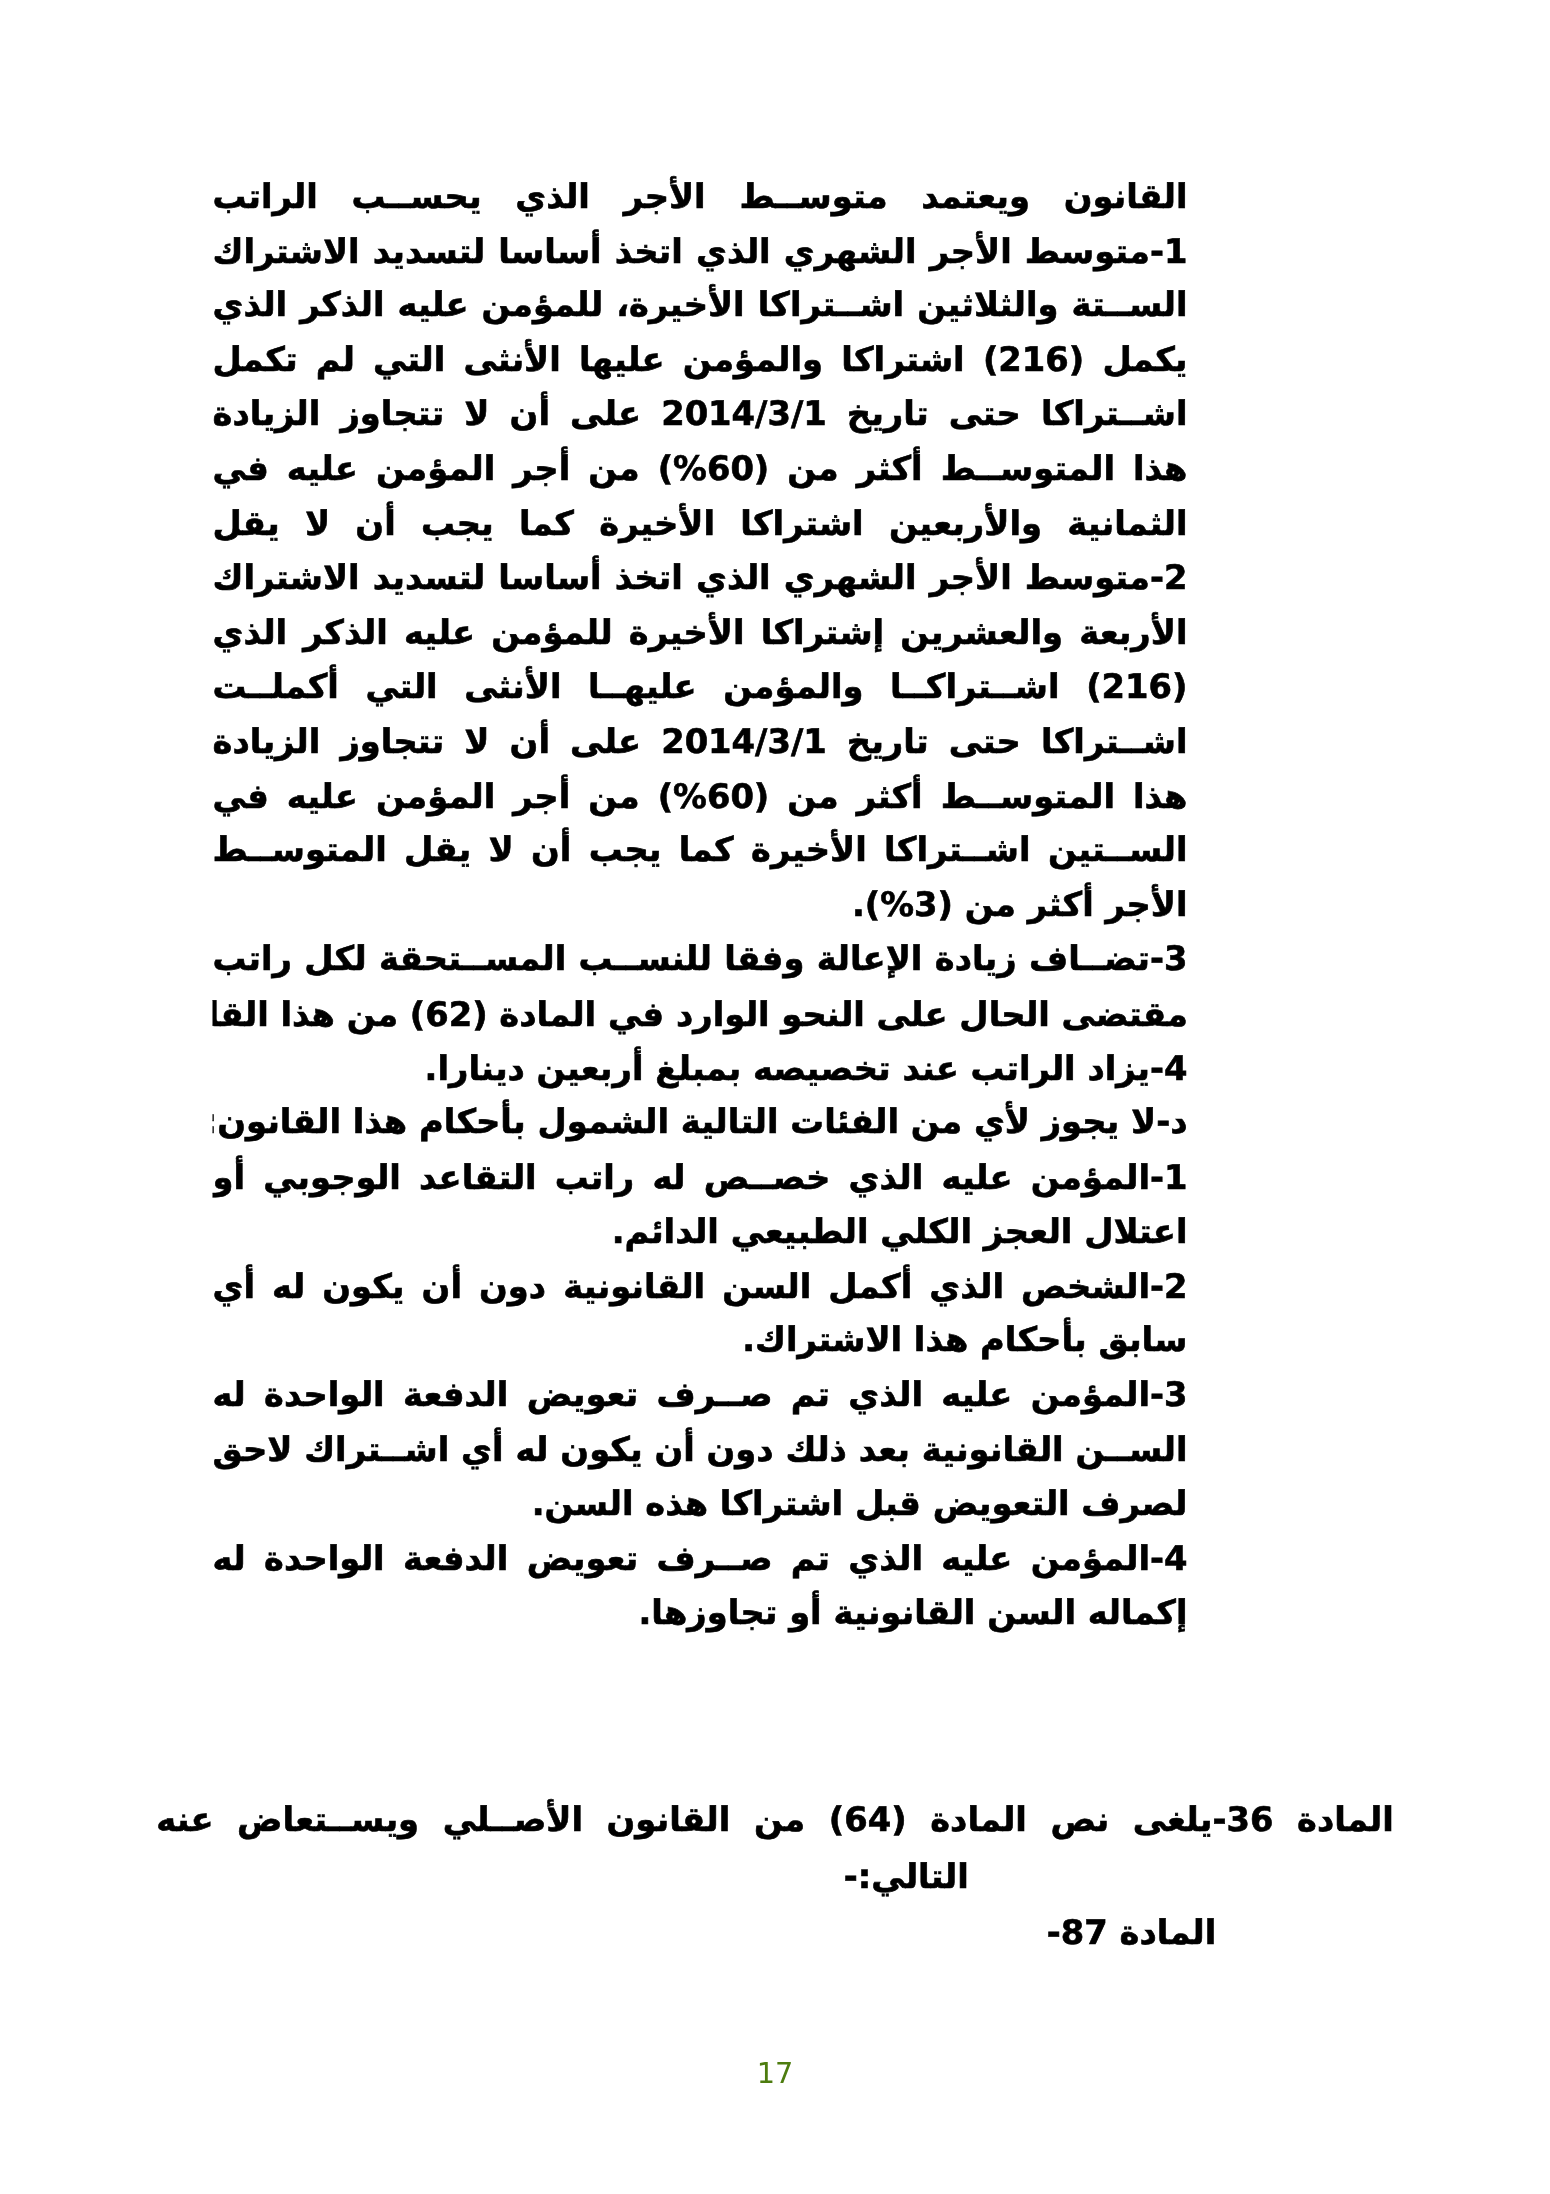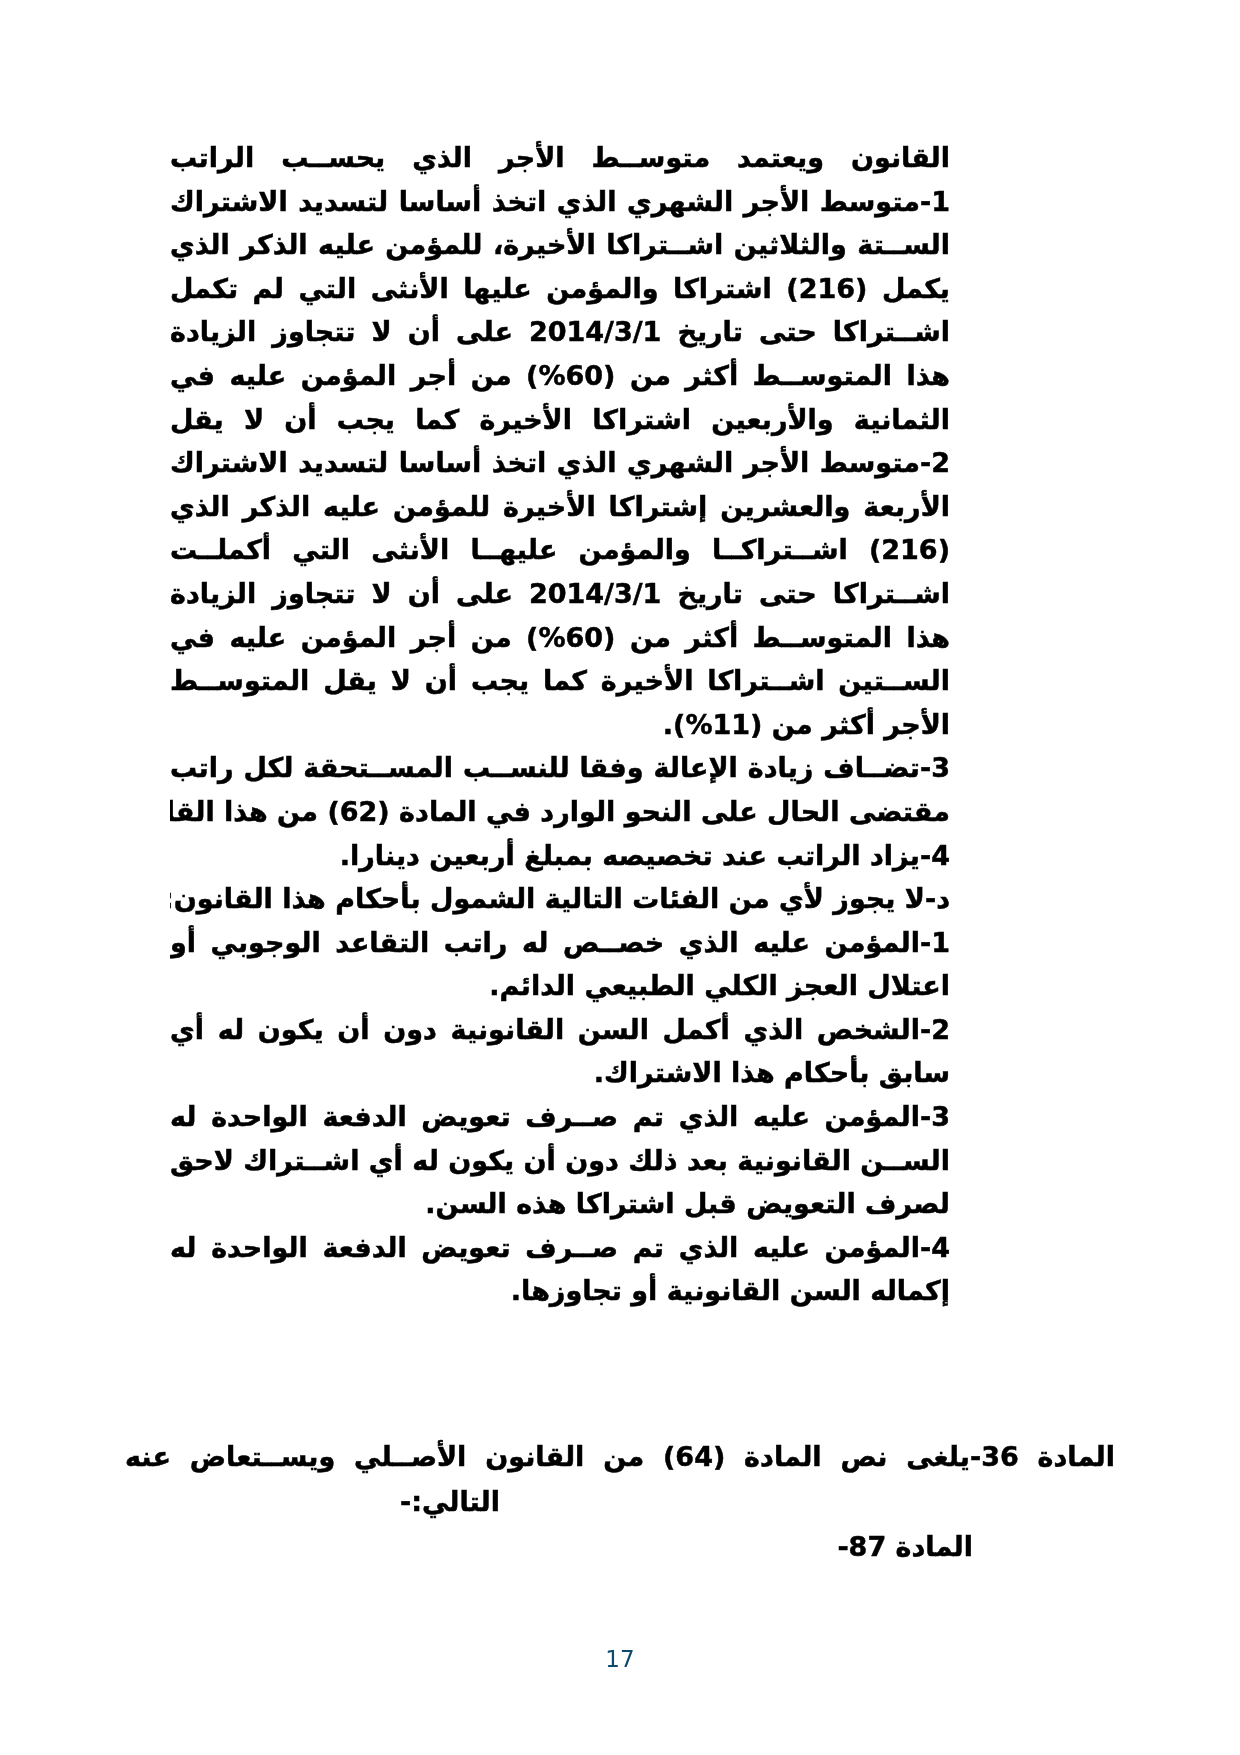--- a/index.html
+++ b/index.html
@@ -30,38 +30,38 @@
     position: absolute;
     top: 1434px;
     right: 125px;
     left: 125px;
     font-size: 27px;
     line-height: 45px;
   }
   .a-ln { height: 45px; overflow: hidden; }
   .a-ln.j { text-align: justify; text-align-last: justify; }
   .a-ln.r { text-align: right; white-space: nowrap; }
-  .a-ln.indent-talī { margin-left: 0; padding-left: 0; margin-right: 340px; text-align: center; }
+  .a-ln.indent-talī { margin-left: 0; padding-left: 0; margin-right: 340px; }
   .a-ln.indent-m64 { margin-right: 142px; }
   .underlined {
     display: inline-block;
     border-bottom: 4px solid #000000;
     padding-bottom: 3px;
   }
   .footer {
     position: absolute;
     top: 1646px;
     left: 0;
     width: 100%;
     text-align: center;
     direction: ltr;
     font-size: 23px;
     font-weight: normal;
     -webkit-text-stroke: 0;
-    color: #0c4a6e;
+    color: #4d7c0f;
   }
 </style>
 </head>
 <body>
 
 <div class="page">
 
   <div class="body-block">
     <div class="ln j">القانون ويعتمد متوســط الأجر الذي يحســب الراتب التقاعدي على</div>
     <div class="ln j">1-متوسط الأجر الشهري الذي اتخذ أساسا لتسديد الاشتراك خلال</div>
@@ -69,21 +69,21 @@
     <div class="ln j">يكمل (216) اشتراكا والمؤمن عليها الأنثى التي لم تكمل (180)</div>
     <div class="ln j">اشــتراكا حتى تاريخ 2014/3/1 على أن لا تتجاوز الزيادة في</div>
     <div class="ln j">هذا المتوســط أكثر من (60%) من أجر المؤمن عليه في بداية</div>
     <div class="ln j">الثمانية والأربعين اشتراكا الأخيرة كما يجب أن لا يقل المتوسط</div>
     <div class="ln j">2-متوسط الأجر الشهري الذي اتخذ أساسا لتسديد الاشتراك خلال</div>
     <div class="ln j">الأربعة والعشرين إشتراكا الأخيرة للمؤمن عليه الذكر الذي أكمل</div>
     <div class="ln j">(216) اشــتراكــا والمؤمن عليهــا الأنثى التي أكملــت (180)</div>
     <div class="ln j">اشــتراكا حتى تاريخ 2014/3/1 على أن لا تتجاوز الزيادة في</div>
     <div class="ln j">هذا المتوســط أكثر من (60%) من أجر المؤمن عليه في بداية</div>
     <div class="ln j">الســتين اشــتراكا الأخيرة كما يجب أن لا يقل المتوســط عن هذا</div>
-    <div class="ln r">الأجر أكثر من (11%).</div>
+    <div class="ln r">الأجر أكثر من (3%).</div>
     <div class="ln j">3-تضــاف زيادة الإعالة وفقا للنســب المســتحقة لكل راتب حســب</div>
     <div class="ln r">مقتضى الحال على النحو الوارد في المادة (62) من هذا القانون.</div>
     <div class="ln r">4-يزاد الراتب عند تخصيصه بمبلغ أربعين دينارا.</div>
     <div class="ln r">د-لا يجوز لأي من الفئات التالية الشمول بأحكام هذا القانون:-</div>
     <div class="ln j">1-المؤمن عليه الذي خصــص له راتب التقاعد الوجوبي أو راتب</div>
     <div class="ln r">اعتلال العجز الكلي الطبيعي الدائم.</div>
     <div class="ln j">2-الشخص الذي أكمل السن القانونية دون أن يكون له أي اشتراك</div>
     <div class="ln r">سابق بأحكام هذا الاشتراك.</div>
     <div class="ln j">3-المؤمن عليه الذي تم صــرف تعويض الدفعة الواحدة له وأكمل</div>
     <div class="ln j">الســن القانونية بعد ذلك دون أن يكون له أي اشــتراك لاحق</div>

